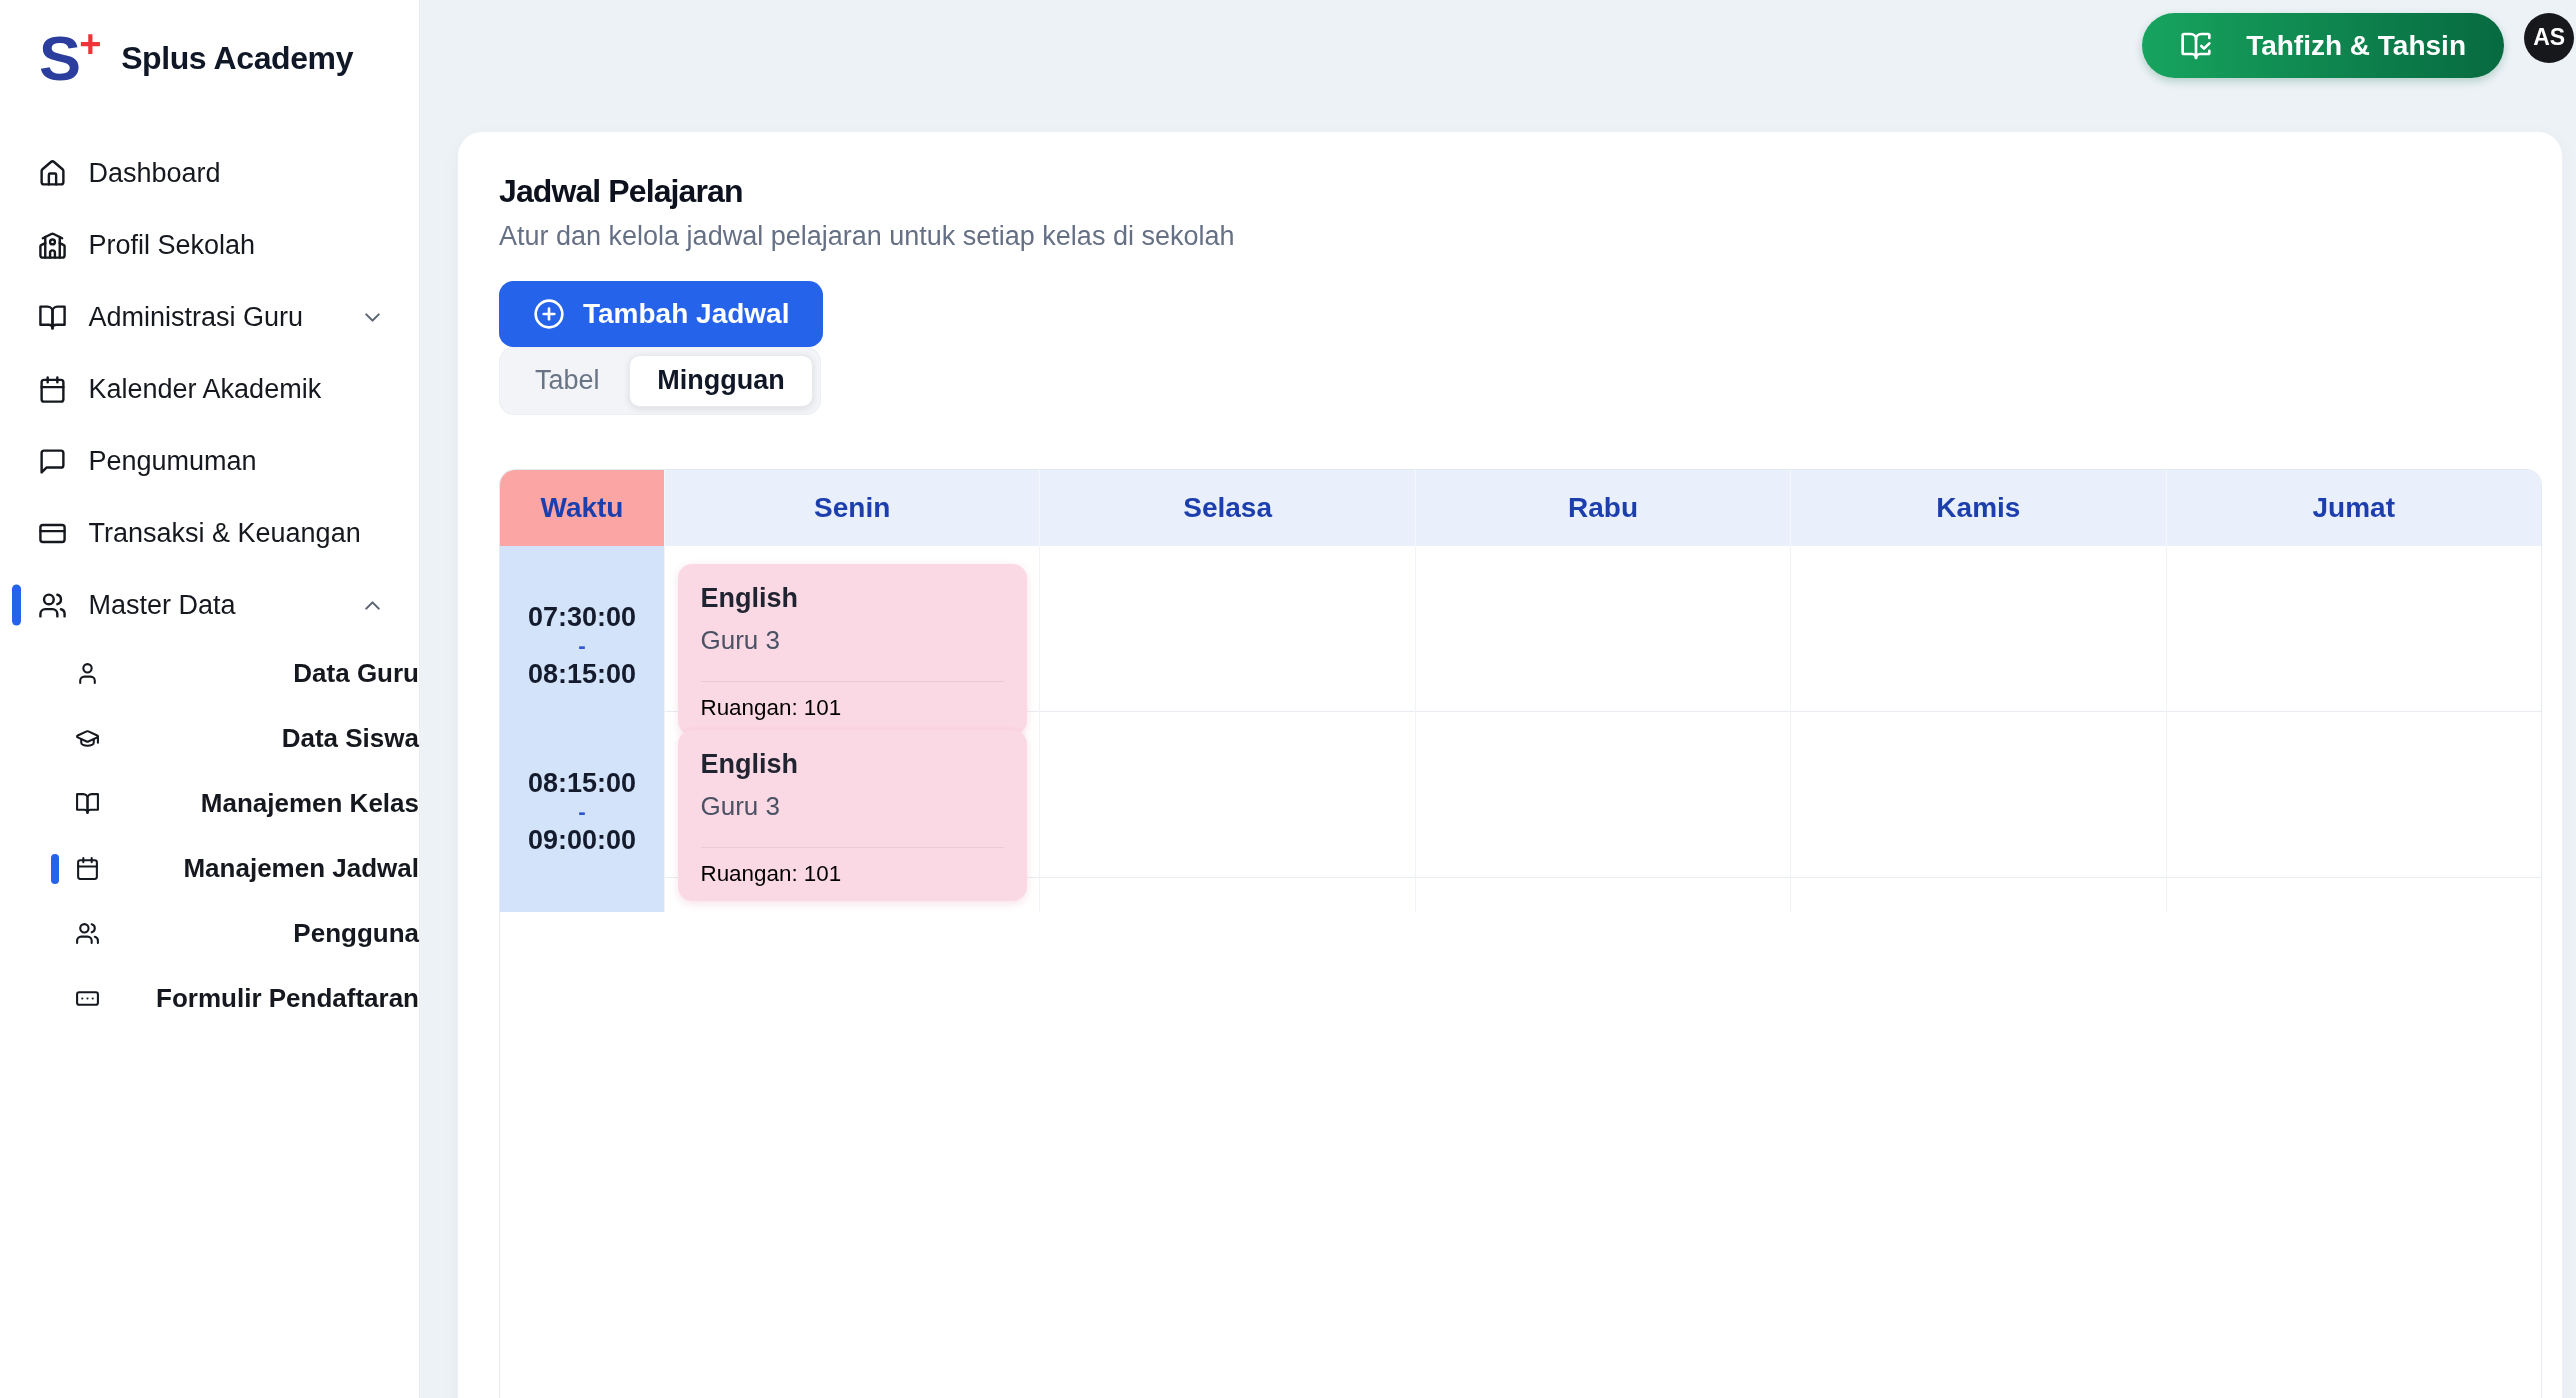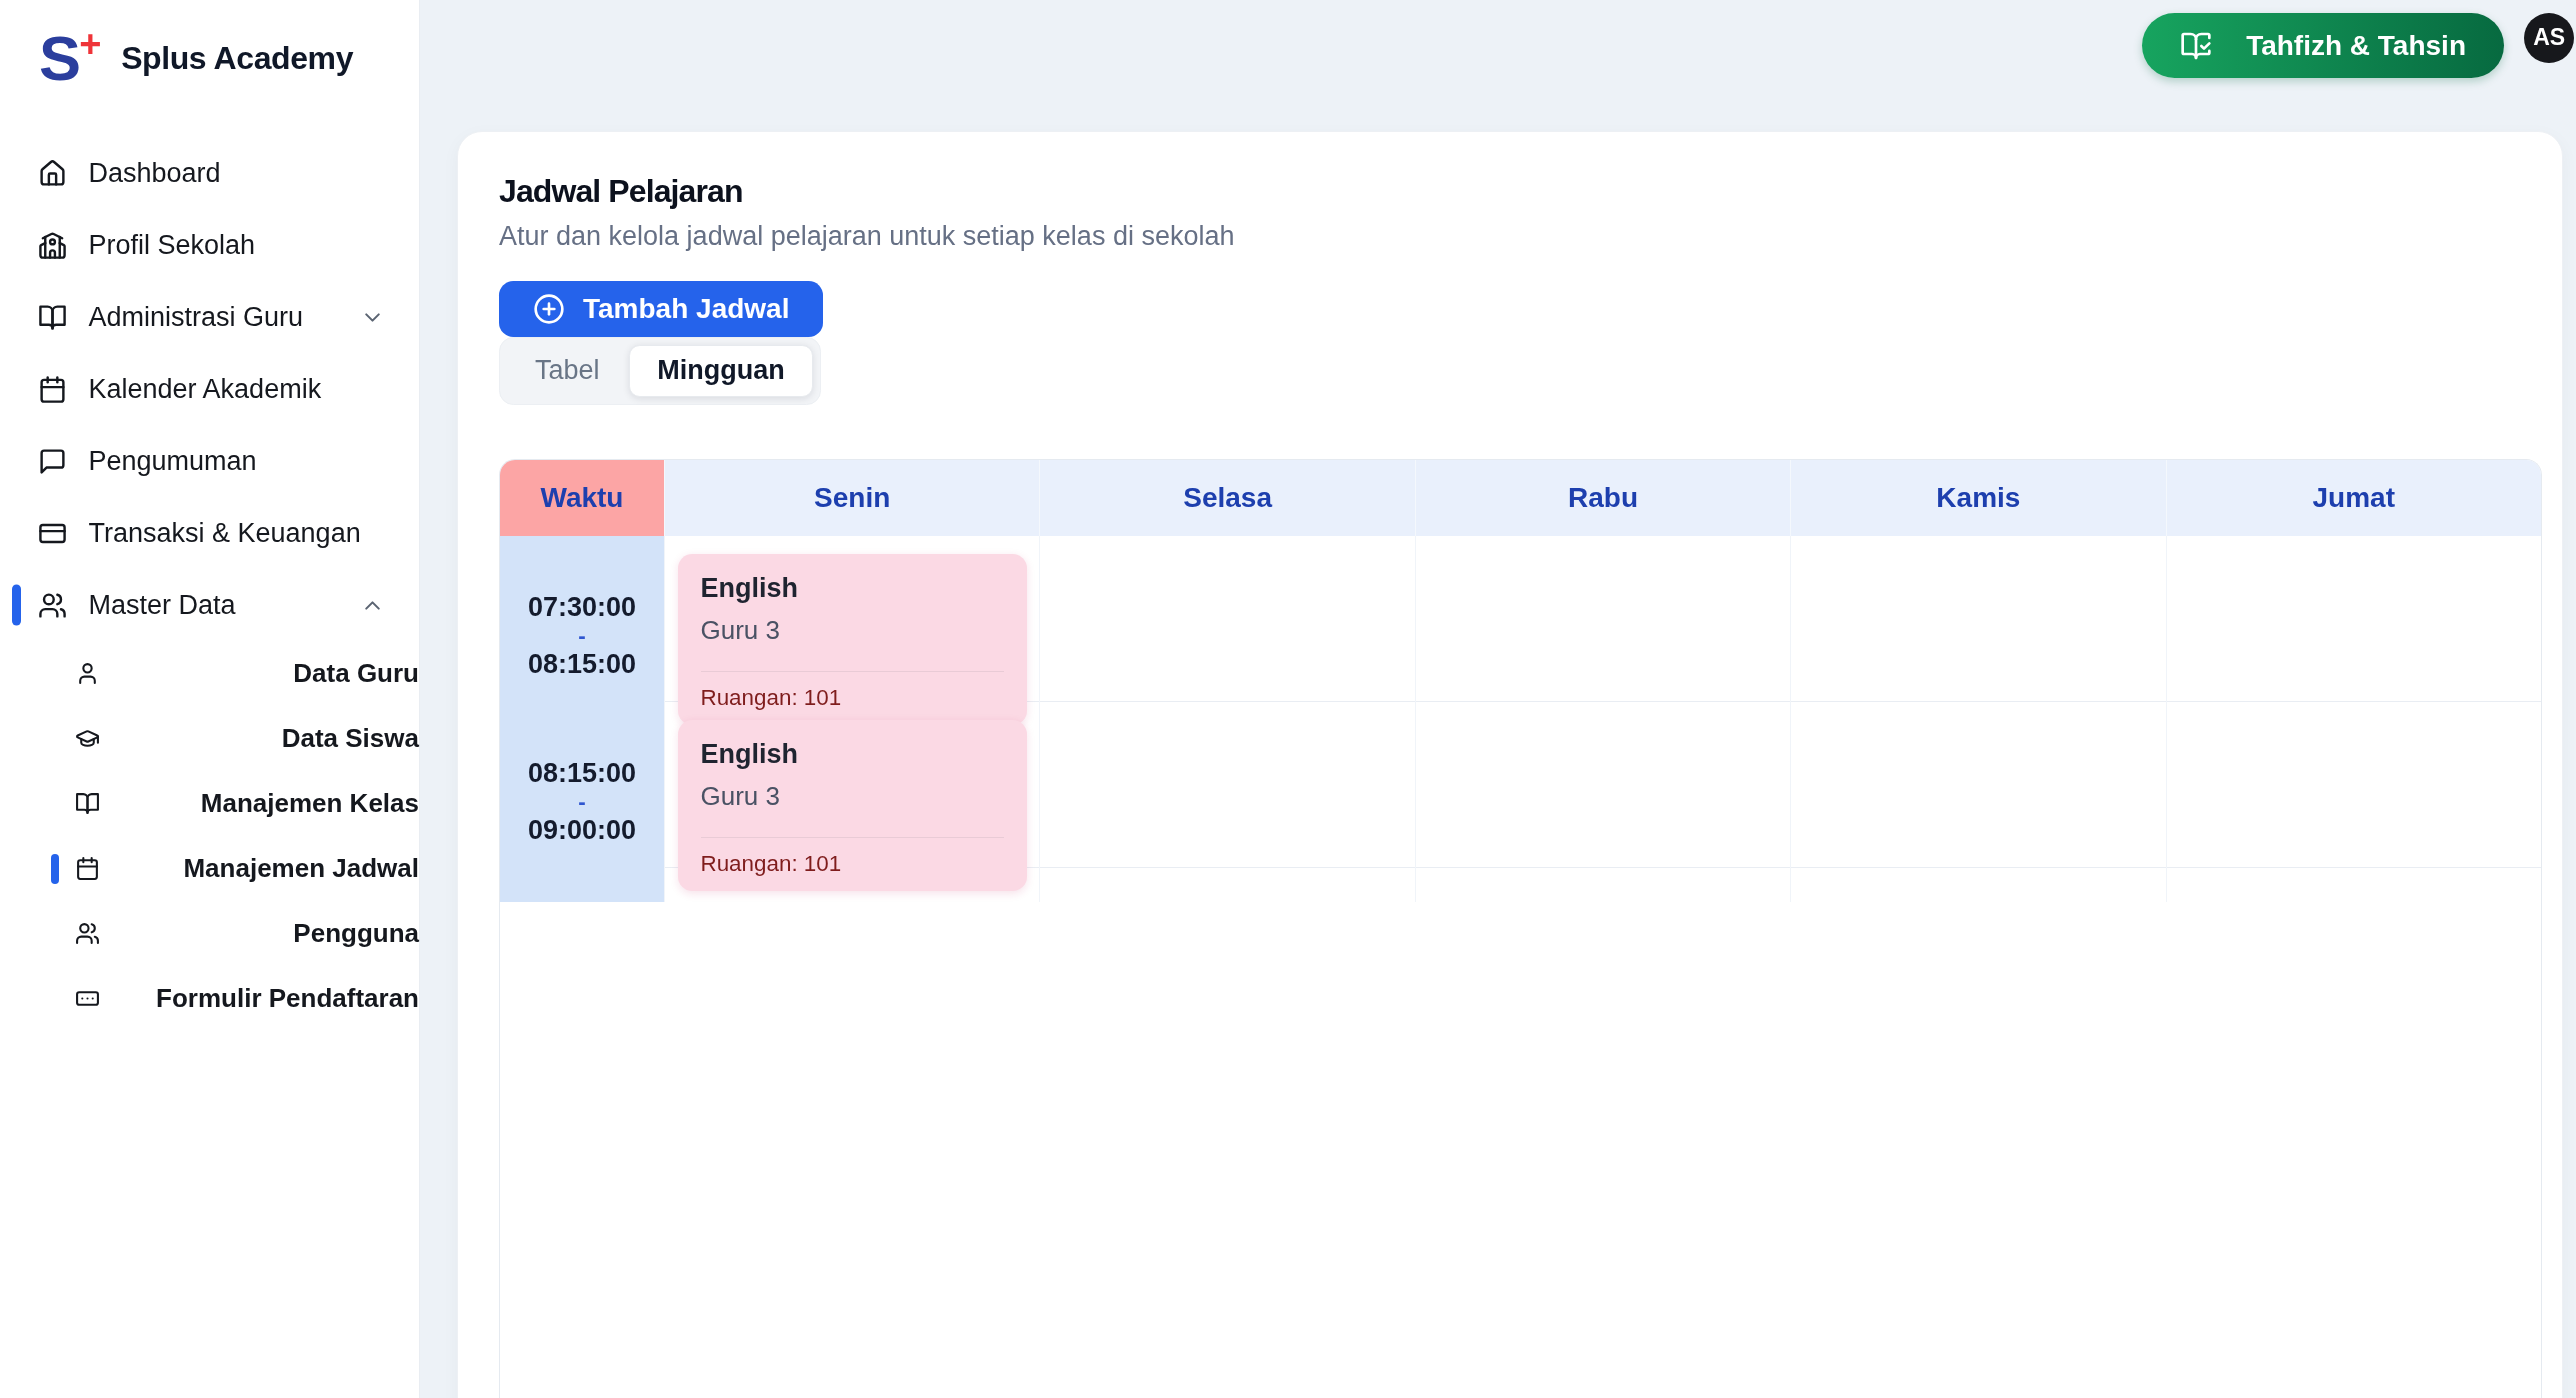--- a/index.html
+++ b/index.html
@@ -73,21 +73,21 @@
 
   .controls { margin-top:29px; display:flex; align-items:center; gap:34px; }
   .select {
     width:419px; height:66px; background:#fff; border:1.8px solid #e4e7ec; border-radius:14.3px;
     display:flex; align-items:center; padding:0 25px; cursor:pointer; position:relative;
   }
   .select-emoji { width:29px; height:29px; flex:none; }
   .select-value { font-size:27px; color:#101828; margin-left:14.3px; }
   .select-chevron { position:absolute; right:21.5px; width:27px; height:27px; color:#667085; }
   .add-btn {
-    height:56px; padding:0 34px; border:none; border-radius:14.3px; background:#2563eb;
+    height:66px; padding:0 34px; border:none; border-radius:14.3px; background:#2563eb;
     color:#fff; font-size:28px; font-weight:600; font-family:inherit; cursor:pointer;
     display:flex; align-items:center; gap:18px;
   }
   .add-btn .add-icon { width:32px; height:32px; color:#fff; }
 
   .tabs {
     display:inline-flex; align-items:flex-end;
     background:#f2f4f7; border:1.8px solid #eceff3; border-radius:14.3px; padding:7px; gap:1.8px;
   }
   .tab {
@@ -122,21 +122,21 @@
   .time-text { font-size:27px; font-weight:700; color:#141b2d; }
   .time-sep { font-size:22.4px; font-weight:700; color:#2f56d0; line-height:0.6; }
   .day-cell { border-left:1.8px solid #f0f4f9; padding:18px 12.5px 10.7px; }
   .entry {
     height:100%; background:#fbd9e4; border-radius:14.3px; padding:19.7px 23px 14.3px;
     box-shadow:0 2.7px 9px rgba(190,24,93,.12); cursor:pointer;
   }
   .entry-subject { font-size:27px; font-weight:700; color:#1f2430; }
   .entry-teacher { font-size:26px; color:#4a5264; margin-top:10.7px; }
   .entry-divider { border-top:1.8px solid rgba(31,41,55,.08); margin-top:25px; }
-  .entry-room { font-size:22.4px; color:#7f1d1d; margin-top:12.5px; }
+  .entry-room { font-size:22.4px; color:#000000; margin-top:12.5px; }
 </style>
 </head>
 <body>
 
 <aside class="sidebar">
   <div class="brand">
     <span class="logo"><span class="logo-s">S</span><span class="logo-plus">+</span></span>
     <span class="brand-name">Splus Academy</span>
   </div>
   <nav class="nav-main">

